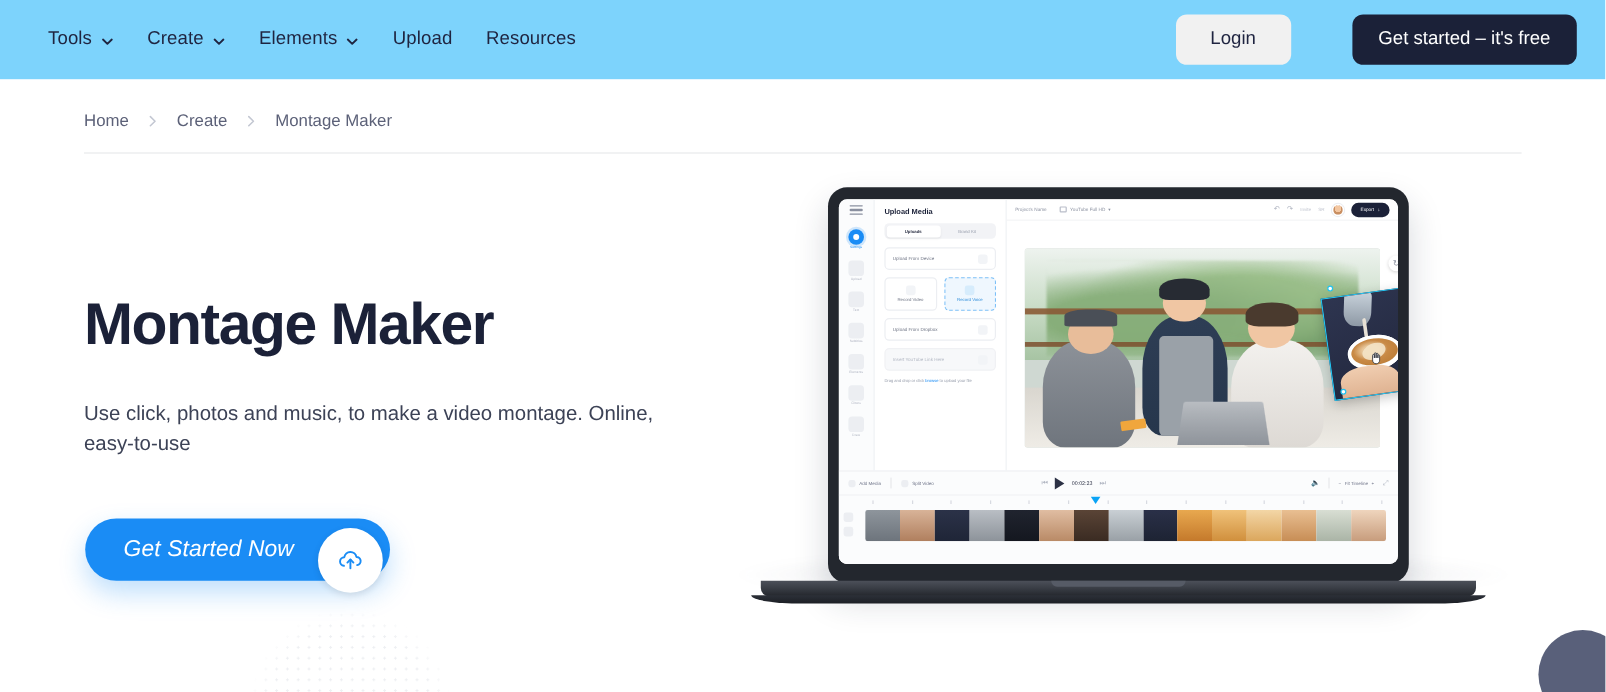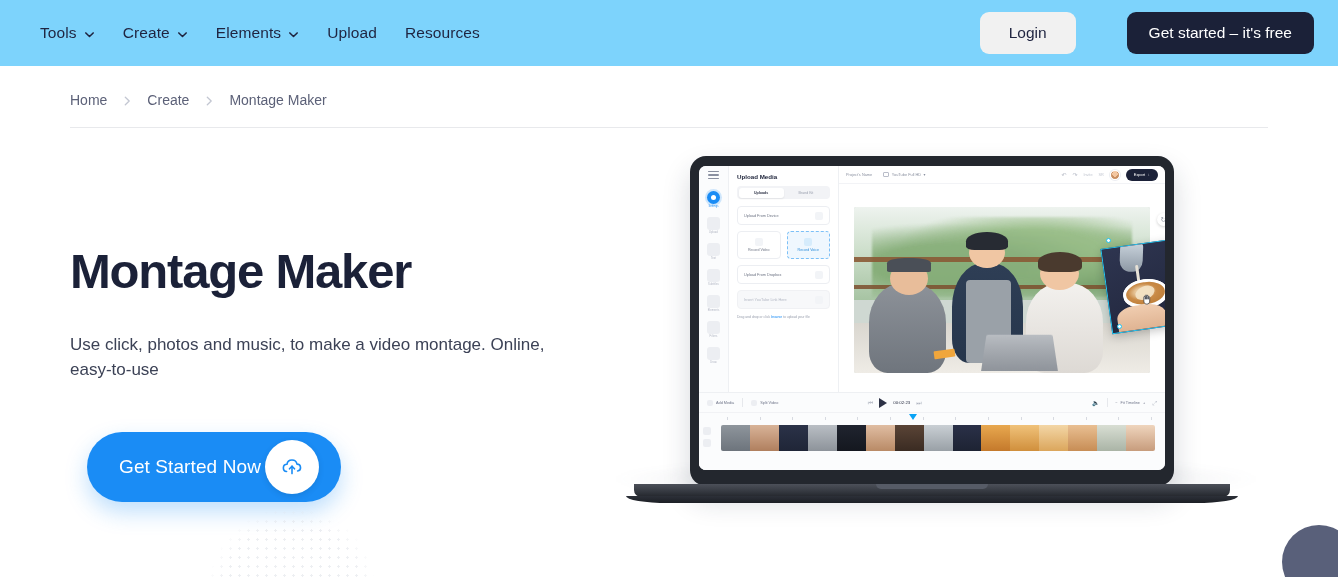--- a/index.html
+++ b/index.html
@@ -85,25 +85,25 @@
   .hero-sub {
     position: absolute; left: 70px; top: 332px; width: 500px;
     font-size: 17px; line-height: 25px; color: #3c4256; font-weight: 400;
   }
 
   .cta-wrap {
     position: absolute; left: 71px; top: 432px;
     width: 254px; height: 70px;
   }
   .cta {
-    position: absolute; left: 16px; top: 0;
-    width: 254px; height: 70px; border-radius: 35px;
+    position: absolute; left: 0; top: 0;
+    width: 254px; height: 52px; border-radius: 35px;
     background: #1a8cf5; border: none; cursor: pointer;
     box-shadow: 0 10px 22px rgba(26,140,245,.28);
-    display: flex; align-items: center;
+    display: flex; align-items: center; font-style: italic;
   }
   .cta-label {
     color: #fff; font-size: 19px; font-family:"Liberation Sans", sans-serif;
     margin-left: 32px; white-space: nowrap; letter-spacing: .1px;
   }
   .cta-icon {
     position: absolute; left: 194px; top: 8px;
     width: 54px; height: 54px; border-radius: 50%;
     background: #ffffff;
     display: flex; align-items: center; justify-content: center;

